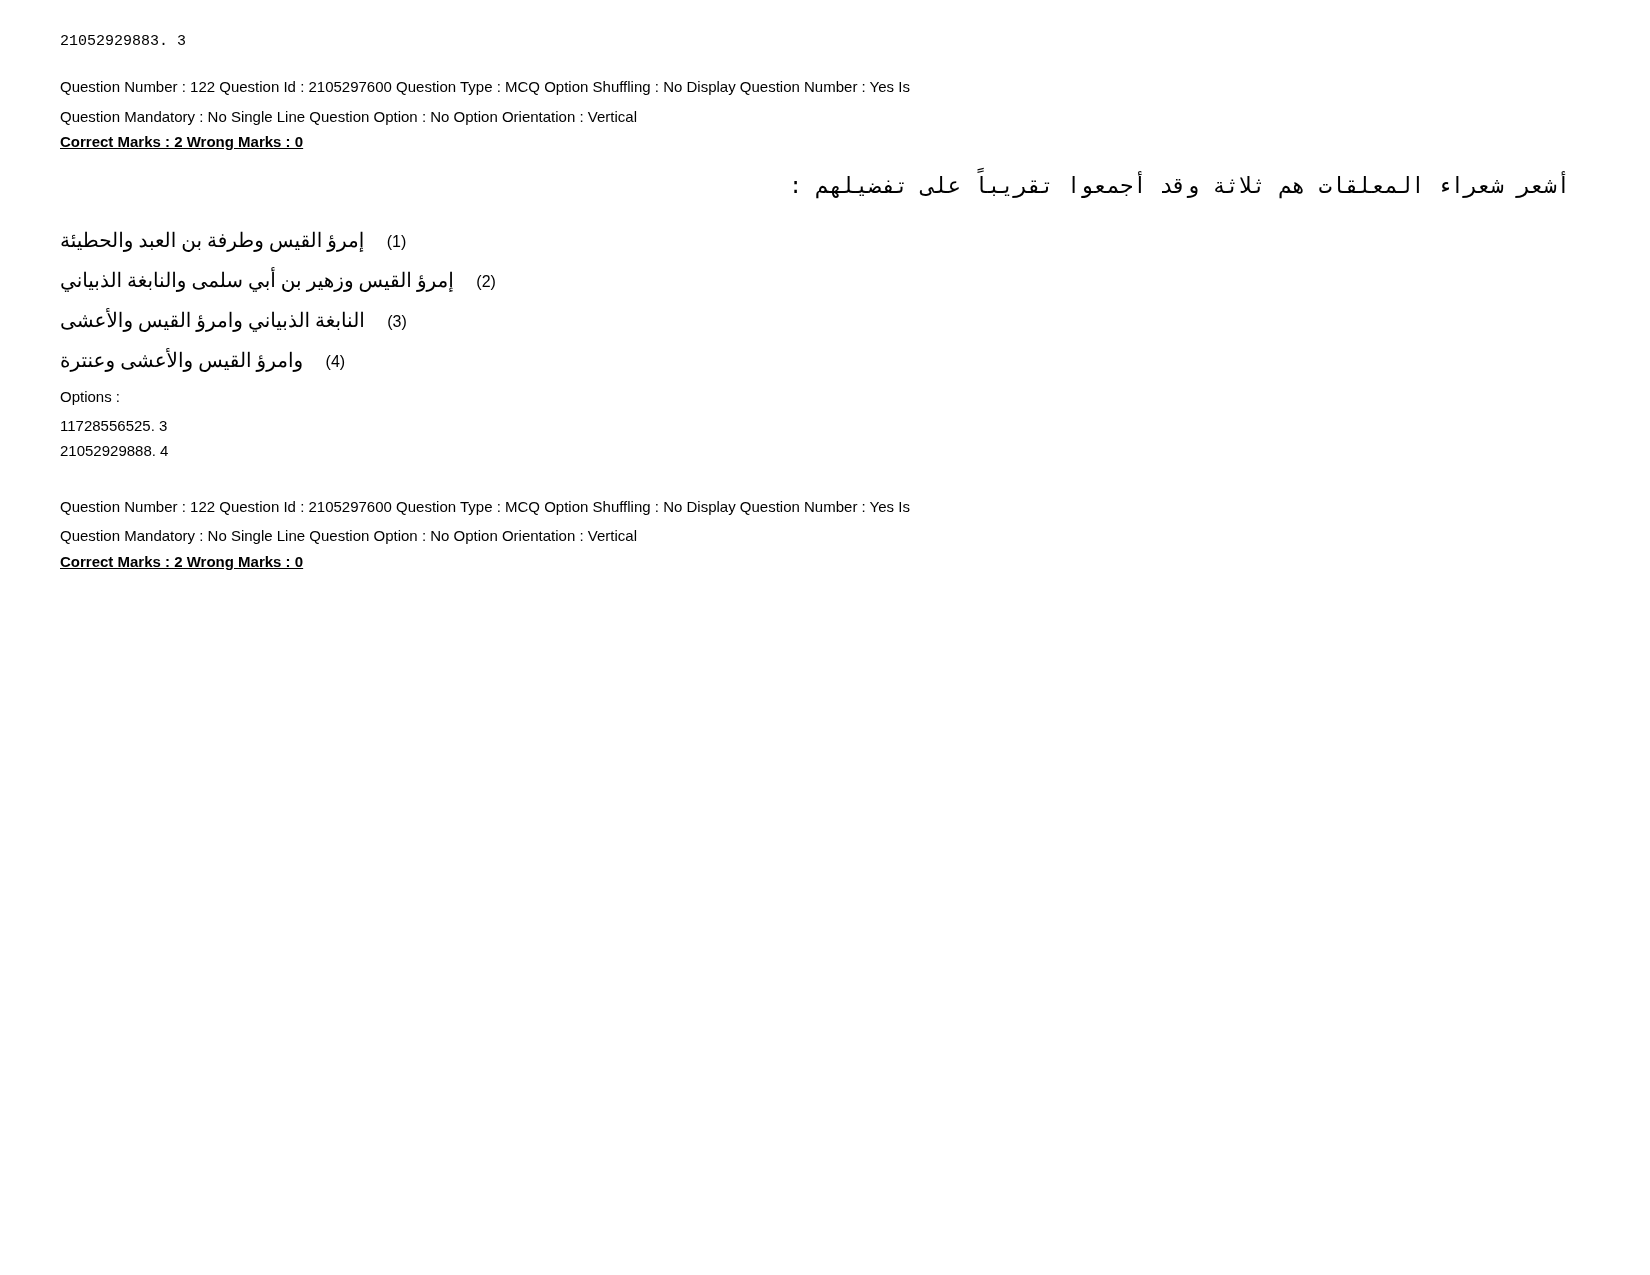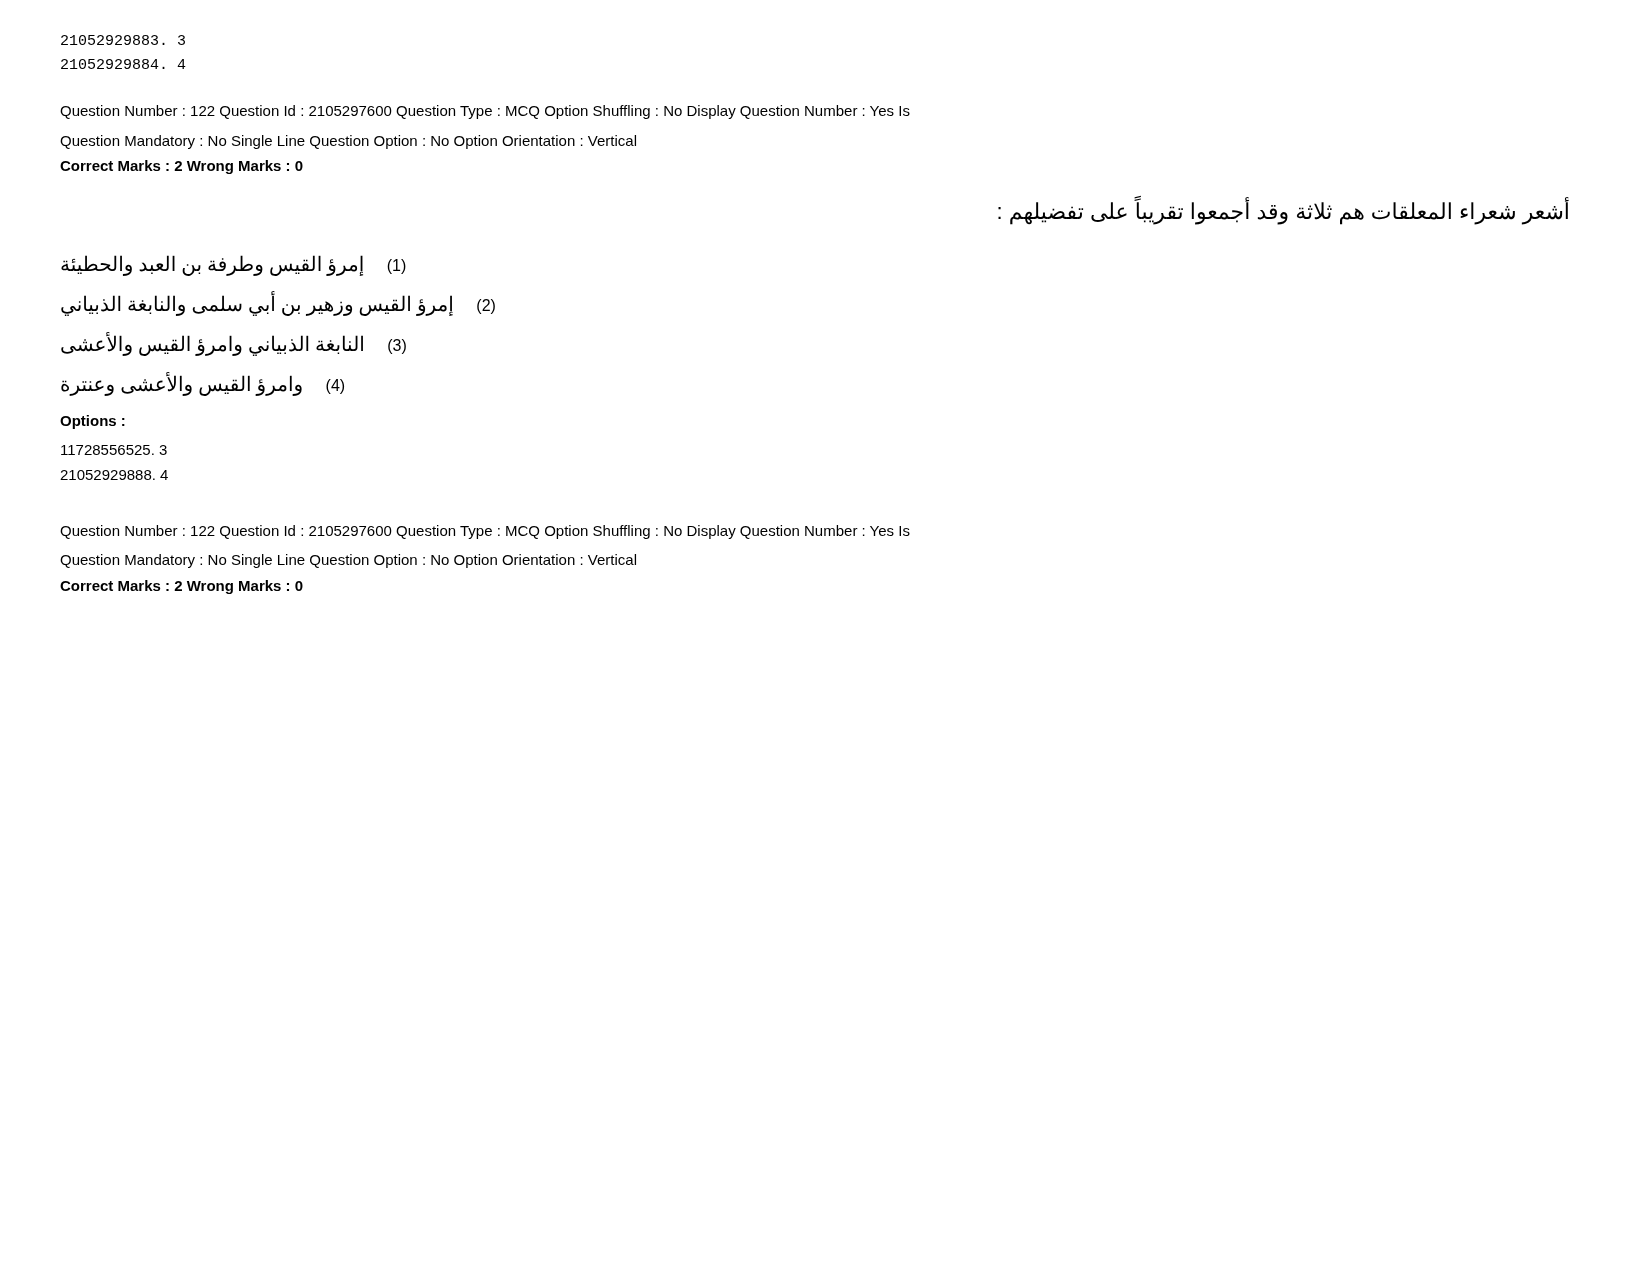--- a/index.html
+++ b/index.html
@@ -25,29 +25,30 @@
       font-weight: bold;
       line-height: 1.7;
       margin-bottom: 4px;
     }
     .question-meta span {
       font-weight: normal;
     }
     .correct-marks {
       font-weight: bold;
       margin-bottom: 18px;
+      text-decoration: underline;
     }
     .question-block {
       margin-bottom: 30px;
     }
     .question-text {
       text-align: right;
       direction: rtl;
       font-size: 22px;
-      font-family: Liberation Sans, sans-serif;
+      font-family: Liberation Mono, monospace;
       margin-bottom: 20px;
       padding-right: 20px;
       line-height: 1.8;
     }
     .options-list {
       list-style: none;
       direction: rtl;
       text-align: right;
     }
     .options-list li {
@@ -60,38 +61,37 @@
       gap: 12px;
       padding-right: 60px;
     }
     .option-number {
       font-size: 16px;
       font-family: Arial, sans-serif;
       color: #000;
       min-width: 30px;
     }
     .options-label {
-      font-weight: bold;
+      font-weight: normal;
       margin-bottom: 8px;
       margin-top: 10px;
     }
     .option-ids {
       margin-bottom: 4px;
       line-height: 1.7;
     }
     .second-block-meta {
       margin-top: 20px;
     }
   </style>
 </head>
 <body>
 
 <div class="top-ids">
   <div>21052929883. 3</div>
-  <div>21052929884. 4</div>
 </div>
 
 <div class="question-block">
   <div class="question-meta">
     <span>Question Number : 122 Question Id : 2105297600 Question Type : MCQ Option Shuffling : No Display Question Number : Yes Is</span>
   </div>
   <div class="question-meta">
     <span>Question Mandatory : No Single Line Question Option : No Option Orientation : Vertical</span>
   </div>
   <div class="correct-marks">Correct Marks : 2 Wrong Marks : 0</div>

